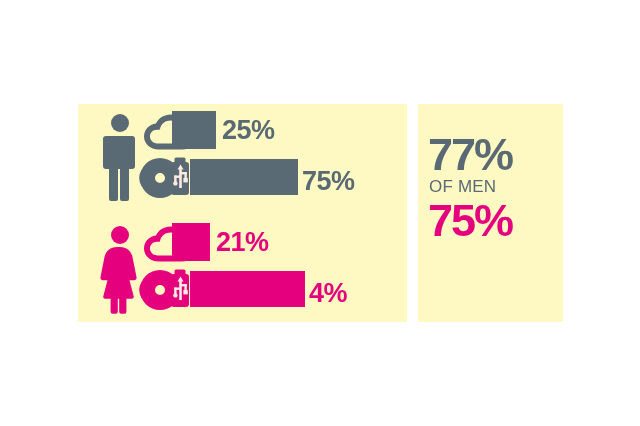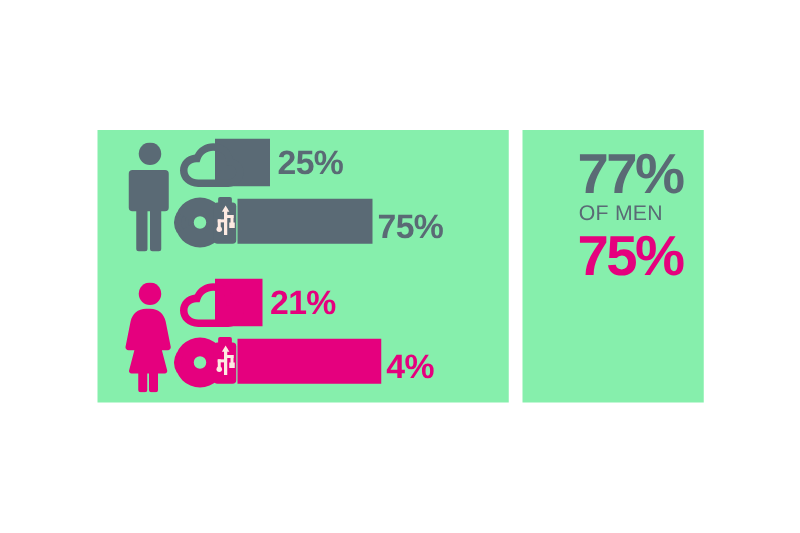--- a/index.html
+++ b/index.html
@@ -18,21 +18,21 @@
 
   
   #infographic {
     position: absolute;
     left: 0; top: 0;
     width: 640px; height: 426px;
   }
 
   .panel {
     position: absolute;
-    background: #86efac;
+    background: #fef9c3;
   }
 
   #left-panel {
     left: 78px;
     top: 104px;
     width: 329px;
     height: 218px;
   }
 
   #right-panel {
@@ -117,22 +117,22 @@
   .c-slate   { color: #5a6a75; }
   .c-magenta { color: #e5007e; }
   .bg-slate   { background: #5a6a75; }
   .bg-magenta { background: #e5007e; }
   .fill-slate   { fill: #5a6a75; }
   .fill-magenta { fill: #e5007e; }
 
   
   #summary {
     position: absolute;
-    left: 0; top: 0;
-    width: 145px; height: 218px; margin-left: 34px;
+    left: 0; top: 16px;
+    width: 145px; height: 218px;
   }
   .summary-big {
     position: absolute;
     left: 10px;
     font-size: 45px;
     font-weight: bold;
     letter-spacing: -2px;
     line-height: 1;
   }
   .summary-sub {

